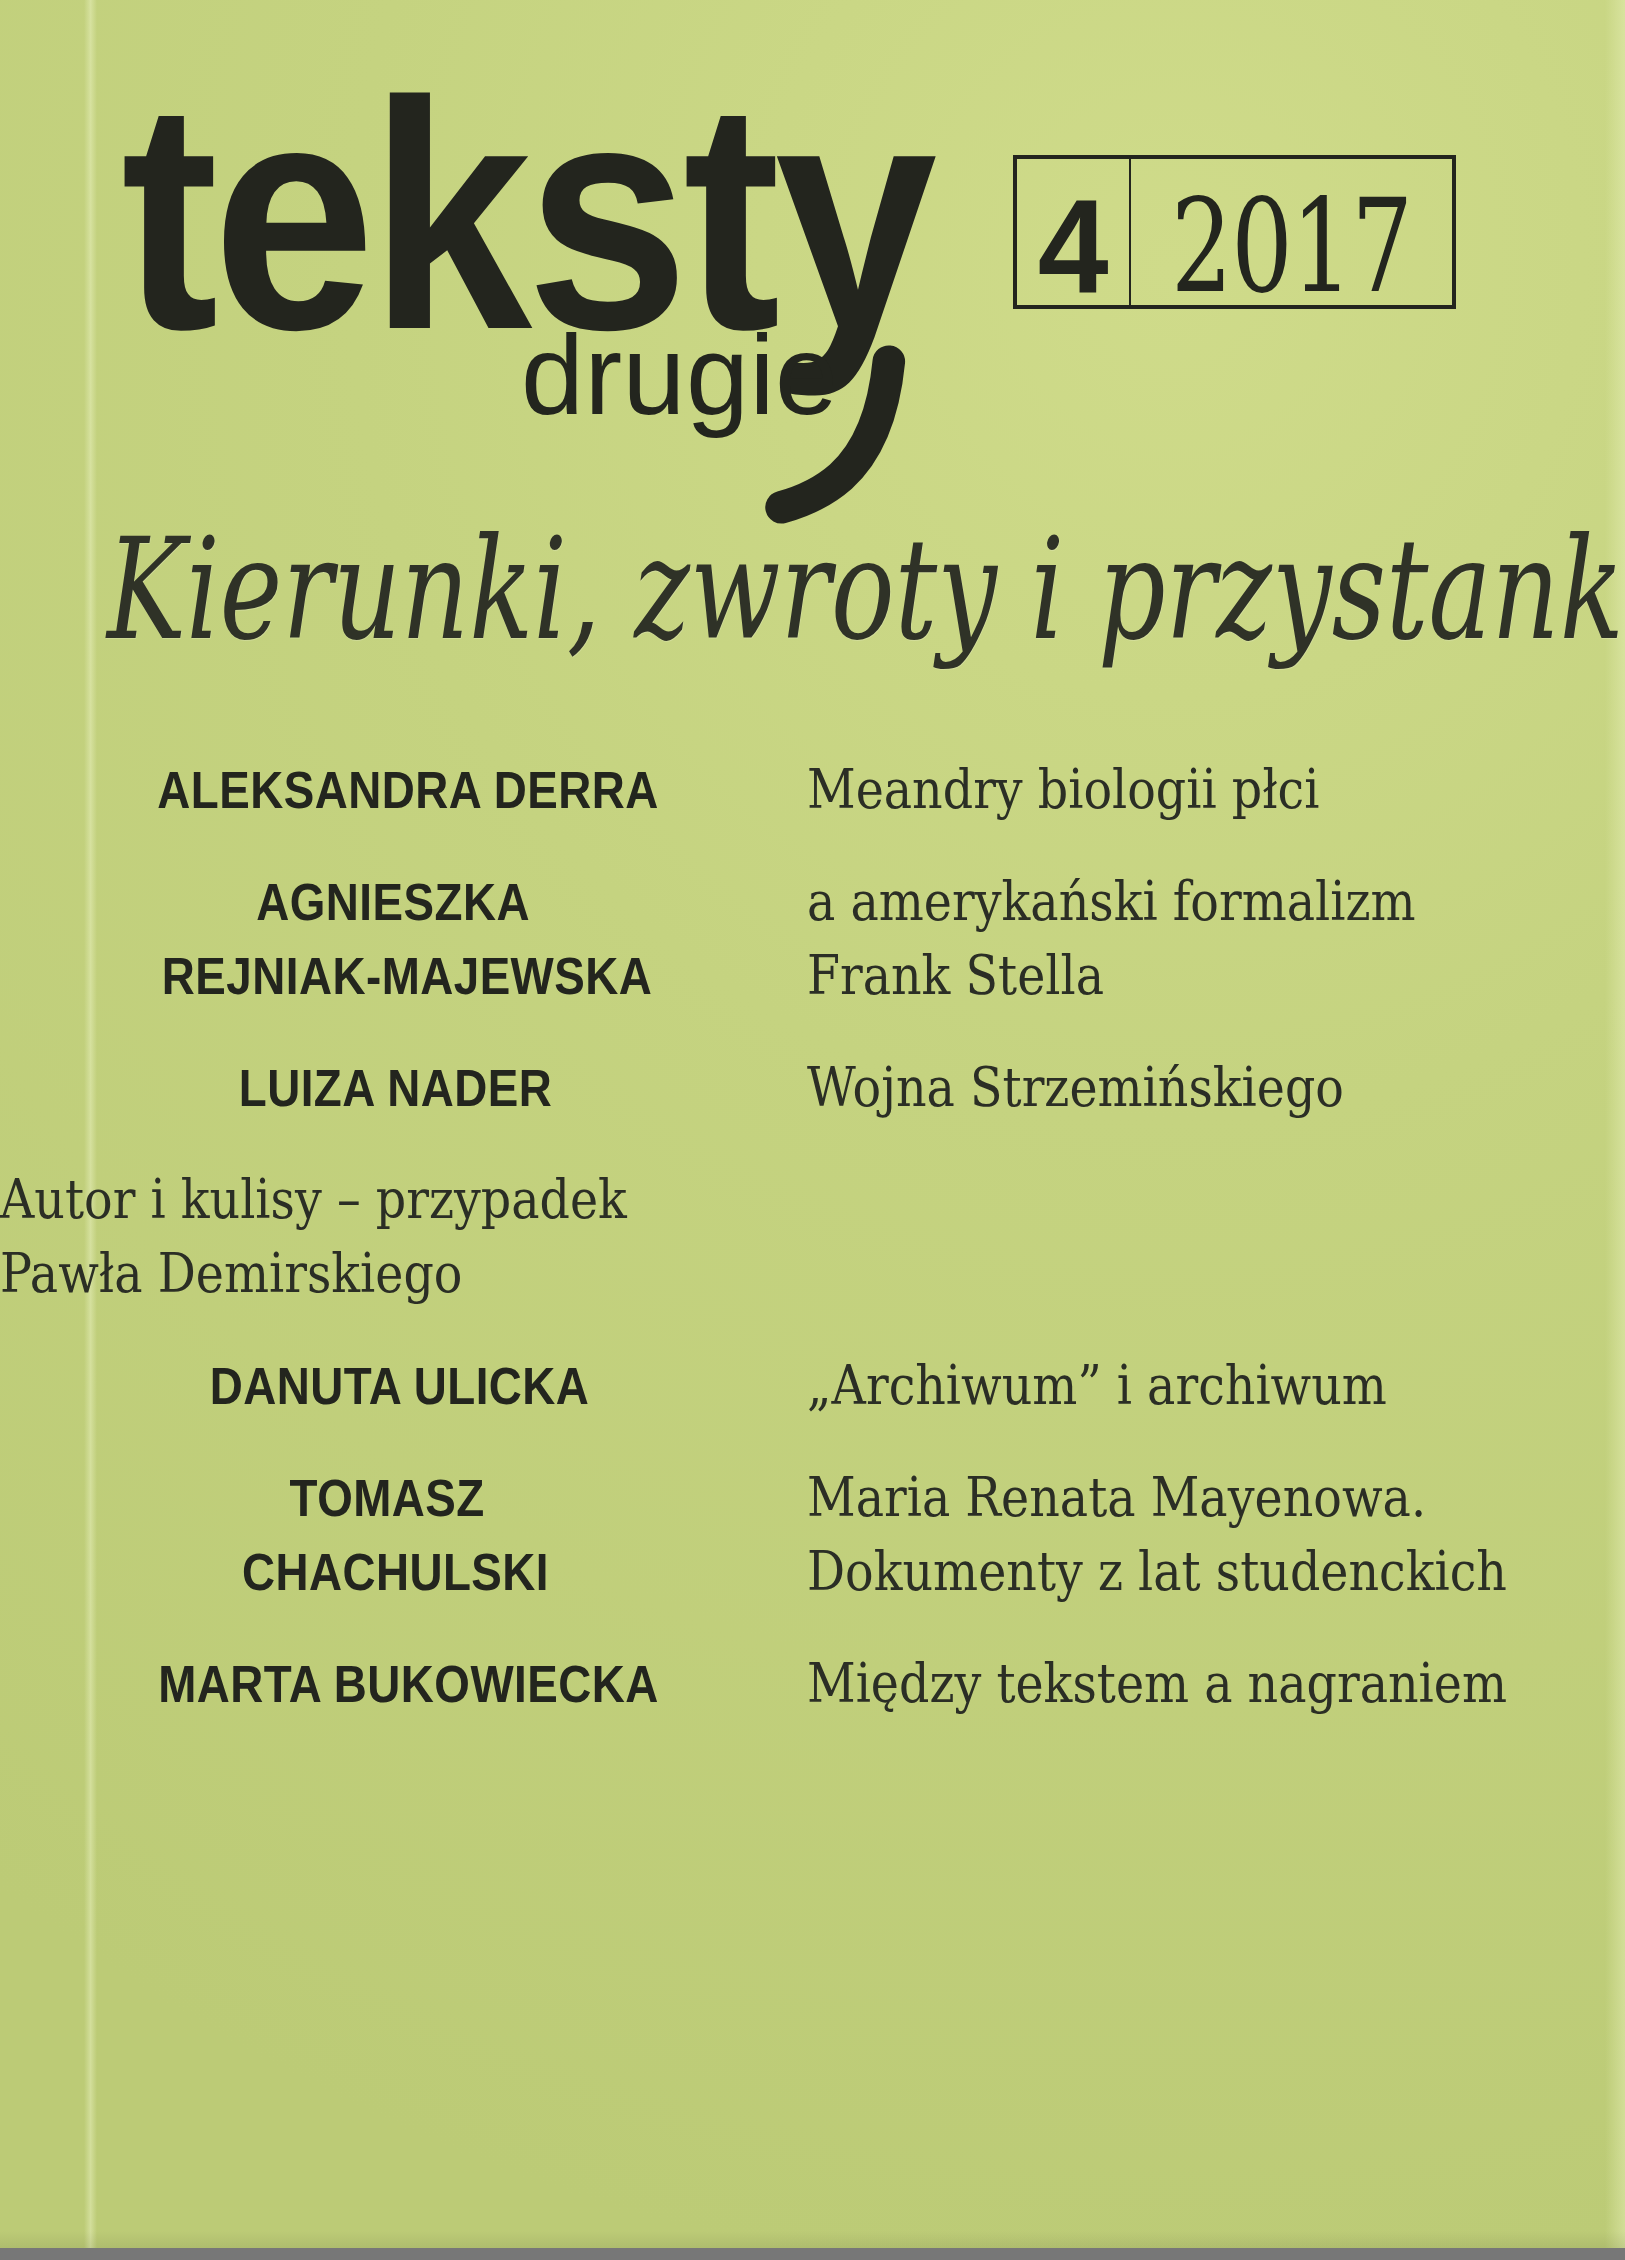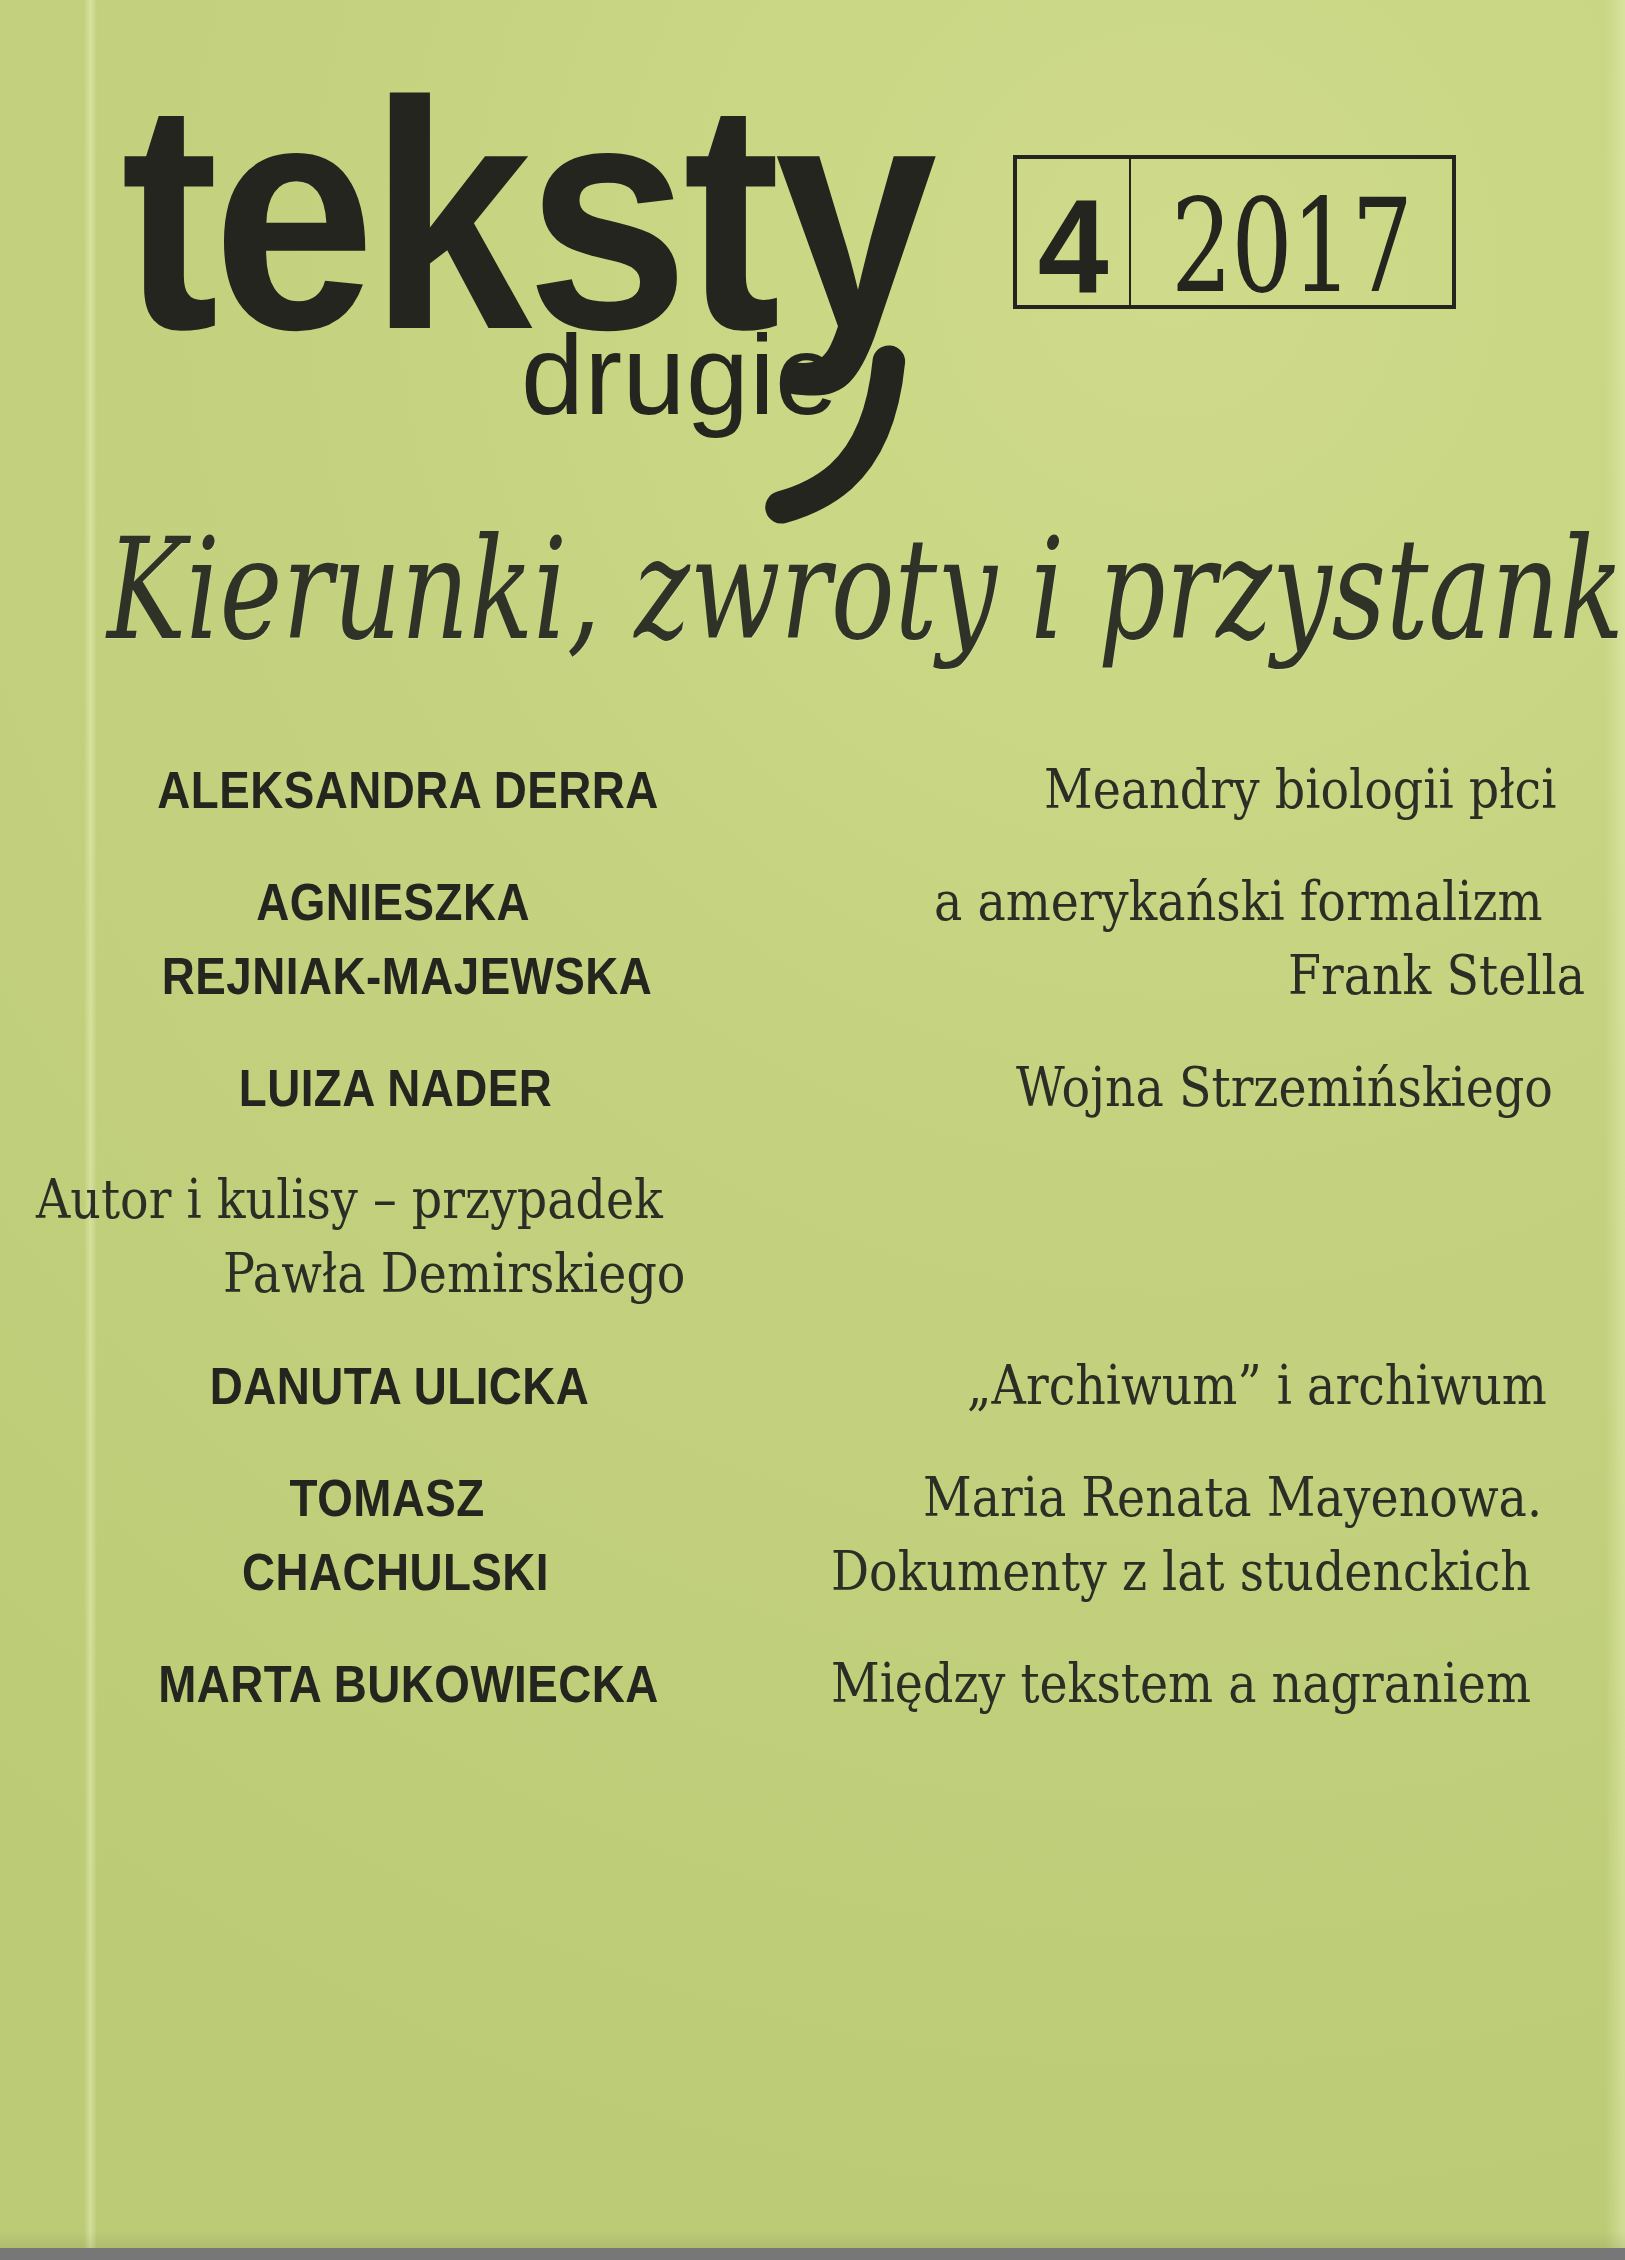--- a/index.html
+++ b/index.html
@@ -96,21 +96,21 @@
   }
 
   
   .toc{position:absolute;left:0;top:753px;width:1626px;}
   .toc-row{
     display:grid;
     grid-template-columns:748px 1fr;
     column-gap:59px;
     margin-bottom:38px;
   }
-  .toc .line{height:74px;line-height:74px;white-space:nowrap;text-align:right;}
+  .toc .line{height:74px;line-height:74px;white-space:nowrap;}
   .toc-names .line{text-align:center;}
   .name-text{
     display:inline-block;
     font-family:"Liberation Sans",sans-serif;
     font-weight:700;font-size:52px;
     letter-spacing:0.01em;
     color:var(--ink);
     transform:scaleX(0.88);
     transform-origin:100% 60%;
   }

